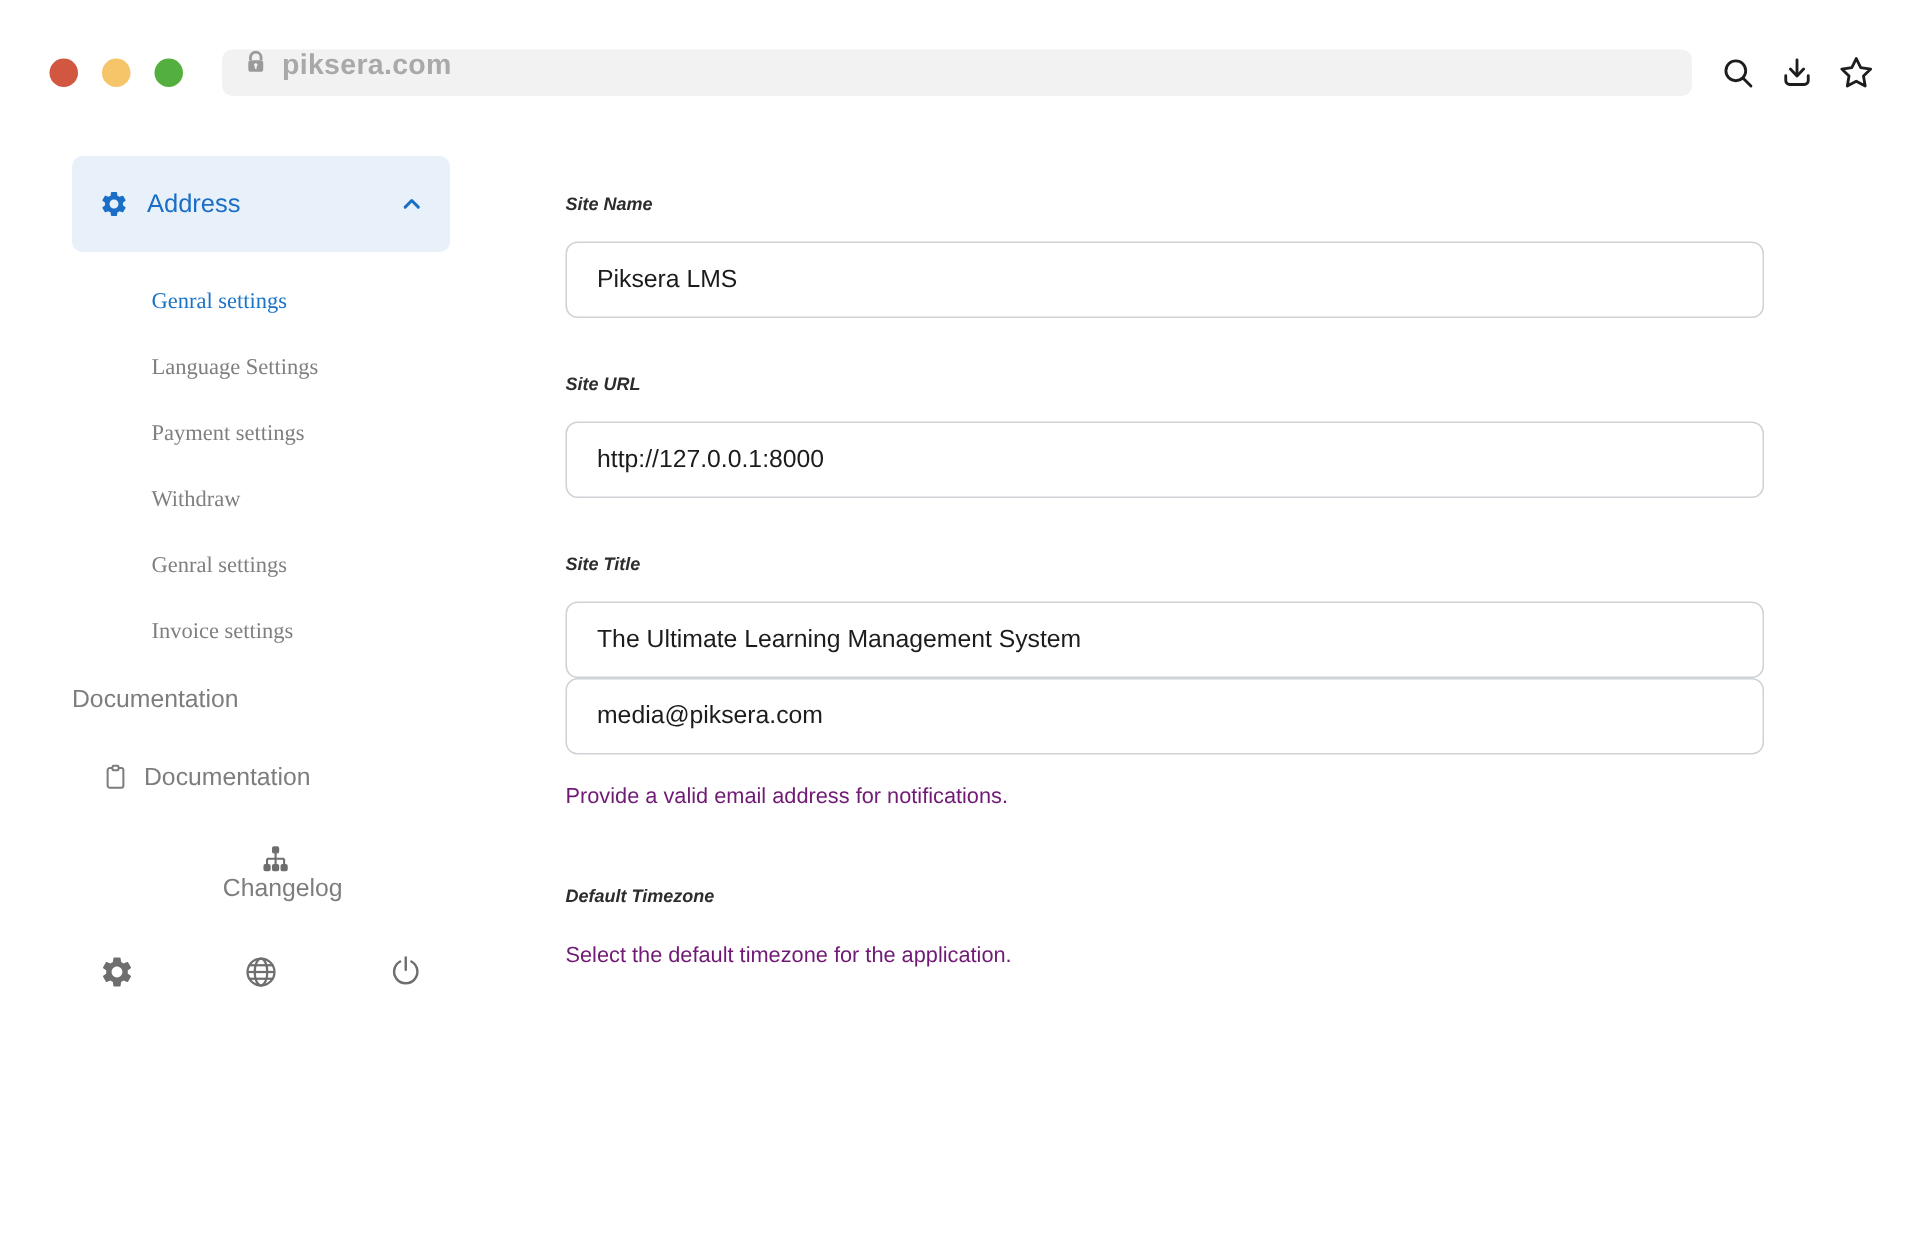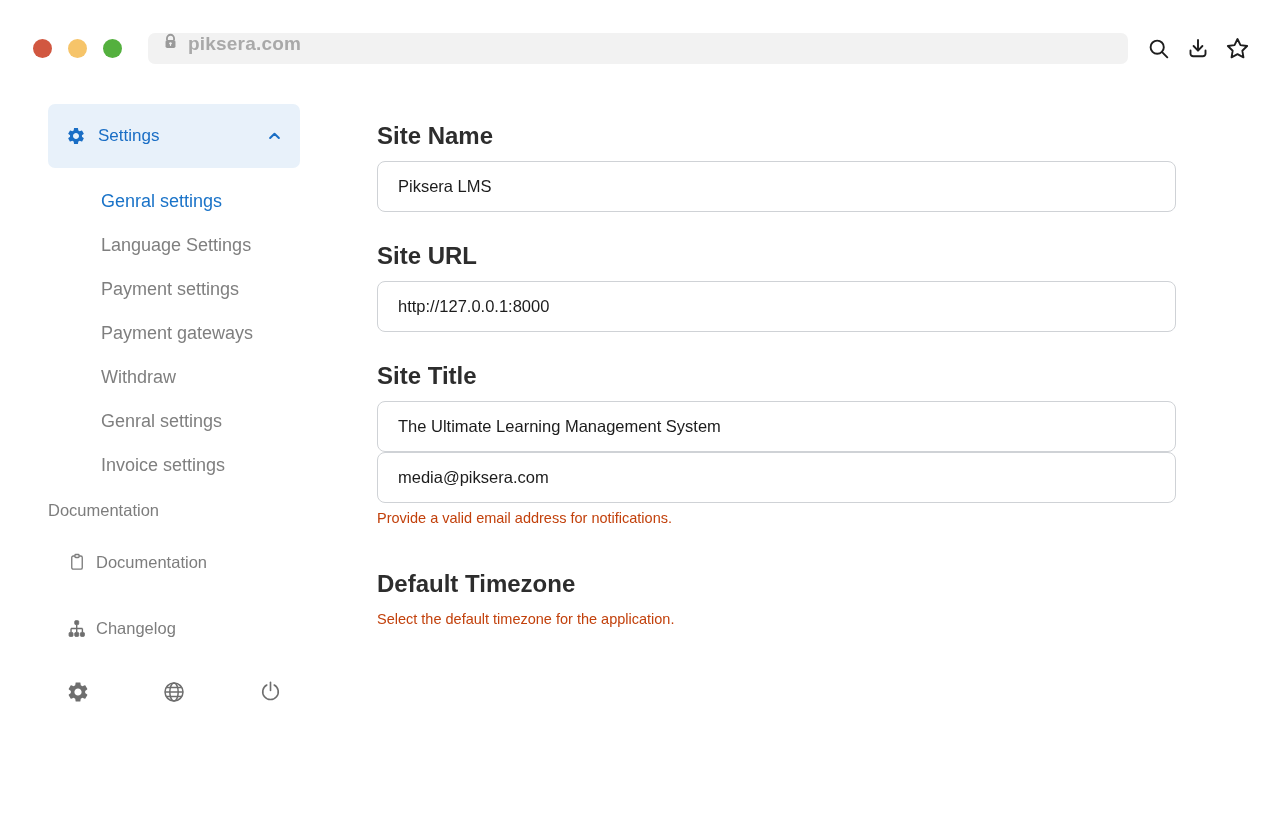--- a/index.html
+++ b/index.html
@@ -20,40 +20,40 @@
   .chrome-icons svg { display:block; }
 
   
   .sidebar { position:absolute; left:48px; top:104px; width:252px; }
   .settings-head { height:64px; background:#e8f1fa; border-radius:7px;
     display:flex; align-items:center; padding:0 18px; cursor:pointer; }
   .settings-head .label { color:#1a6ec5; font-size:17px; margin-left:12px; }
   .settings-head .chev { margin-left:auto; display:flex; }
   .subnav { padding-top:11px; }
   .subnav a { display:block; height:44px; line-height:44px; padding-left:53px;
-    font-size:18px; color:#7f7f7f; text-decoration:none; cursor:pointer; }
+    font-size:15px; color:#7f7f7f; text-decoration:none; cursor:pointer;font-family:Liberation Serif, serif; }
   .subnav a.active { color:#1a73c8; }
   .section-label { margin-top:12px; height:22px; line-height:22px; font-size:16.5px; color:#7d7d7d; }
   .doc-item { display:flex; align-items:center; height:44px; padding-left:20px;
     font-size:16.5px; color:#7d7d7d; cursor:pointer; }
   .doc-item .txt { margin-left:10px; }
   .doc-item.first { margin-top:19px; }
-  .doc-item.second { margin-top:22px; }
+  .doc-item.second { margin-top:22px;flex-direction:column; }
   .foot-icons { position:relative; height:44px; margin-top:20px; }
   .foot-icons .fi { position:absolute; top:10px; cursor:pointer; display:flex; }
   .fi.gear { left:18px; } .fi.globe { left:114px; } .fi.power { left:211px; }
 
   
   .main { position:absolute; left:377px; top:124px; width:799px; }
-  .f-label { height:24px; line-height:24px; font-size:24px; font-weight:700; color:#2d2d2d; margin-bottom:13px; }
+  .f-label { height:24px; line-height:24px; font-size:12px; font-weight:700; color:#2d2d2d; margin-bottom:13px;font-style:italic; }
   .f-input { display:block; width:799px; height:51px; border:1px solid #cfd2d6; border-radius:8px;
     padding:12px 20px; font-size:16.5px; color:#1c1c1c; background:#fff; outline:none;
     font-family:"Liberation Sans", sans-serif; }
   .gap { margin-top:32px; }
-  .helper { margin-top:5px; height:20px; line-height:20px; font-size:14.5px; color:#c2410c; }
+  .helper { margin-top:18px; height:20px; line-height:20px; font-size:14.5px; color:#701a75; }
   .gap-after-help { margin-top:44px; }
   .select-wrap { position:relative; width:799px; }
   .select-wrap select { appearance:none; -webkit-appearance:none; width:100%; height:51px;
     border:1px solid #cfd2d6; border-radius:8px; padding:0 20px; font-size:16.5px; color:#1c1c1c;
     background:#fff; outline:none; font-family:"Liberation Sans", sans-serif; }
   .select-wrap .chev-down { position:absolute; right:13px; top:16px; pointer-events:none; display:flex; }
 </style>
 </head>
 <body>
 
@@ -96,33 +96,32 @@
   </div>
 </div>
 
 <div class="sidebar">
   <div class="settings-head">
     <span style="display:flex;">
       <svg width="20" height="20" viewBox="0 0 24 24" fill="#1a6ec5">
           <path d="M19.14,12.94c0.04-0.3,0.06-0.61,0.06-0.94c0-0.32-0.02-0.64-0.07-0.94l2.03-1.58c0.18-0.14,0.23-0.41,0.12-0.61l-1.92-3.32c-0.12-0.22-0.37-0.29-0.59-0.22l-2.39,0.96c-0.5-0.38-1.03-0.7-1.62-0.94L14.4,2.81c-0.04-0.24-0.24-0.41-0.48-0.41h-3.84c-0.24,0-0.43,0.17-0.47,0.41L9.25,5.35C8.66,5.59,8.12,5.92,7.63,6.29L5.24,5.33c-0.22-0.08-0.47,0-0.59,0.22L2.74,8.87C2.62,9.08,2.66,9.34,2.86,9.48l2.03,1.58C4.84,11.36,4.8,11.69,4.8,12s0.02,0.64,0.07,0.94l-2.03,1.58c-0.18,0.14-0.23,0.41-0.12,0.61l1.92,3.32c0.12,0.22,0.37,0.29,0.59,0.22l2.39-0.96c0.5,0.38,1.03,0.7,1.62,0.94l0.36,2.54c0.05,0.24,0.24,0.41,0.48,0.41h3.84c0.24,0,0.44-0.17,0.47-0.41l0.36-2.54c0.59-0.24,1.13-0.56,1.62-0.94l2.39,0.96c0.22,0.08,0.47,0,0.59-0.22l1.92-3.32c0.12-0.22,0.07-0.47-0.12-0.61L19.14,12.94z M12,15.6c-1.98,0-3.6-1.62-3.6-3.6s1.62-3.6,3.6-3.6s3.6,1.62,3.6,3.6S13.98,15.6,12,15.6z"></path>
         </svg>
     </span>
-    <span class="label">Settings</span>
+    <span class="label">Address</span>
     <span class="chev">
       <svg width="15" height="15" viewBox="0 0 24 24" fill="none" stroke="#1a6ec5" stroke-width="3.2" stroke-linecap="round" stroke-linejoin="round">
           <polyline points="5,14.5 12,7.5 19,14.5"></polyline>
         </svg>
     </span>
   </div>
 
   <div class="subnav">
     <a class="active">Genral settings</a>
     <a>Language Settings</a>
     <a>Payment settings</a>
-    <a>Payment gateways</a>
     <a>Withdraw</a>
     <a>Genral settings</a>
     <a>Invoice settings</a>
   </div>
 
   <div class="section-label">Documentation</div>
 
   <div class="doc-item first">
     <span style="display:flex;">
       <svg width="18" height="18" viewBox="0 0 24 24" fill="none" stroke="#7d7d7d" stroke-width="1.8" stroke-linejoin="round">

